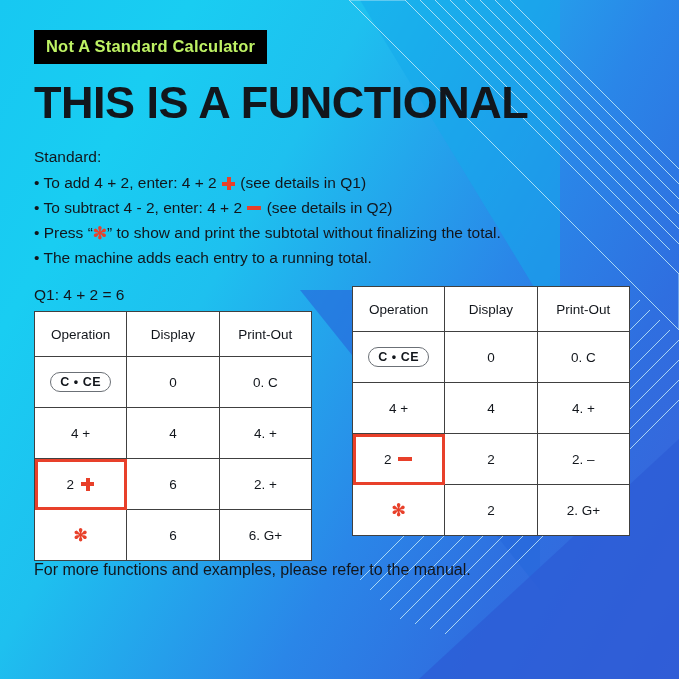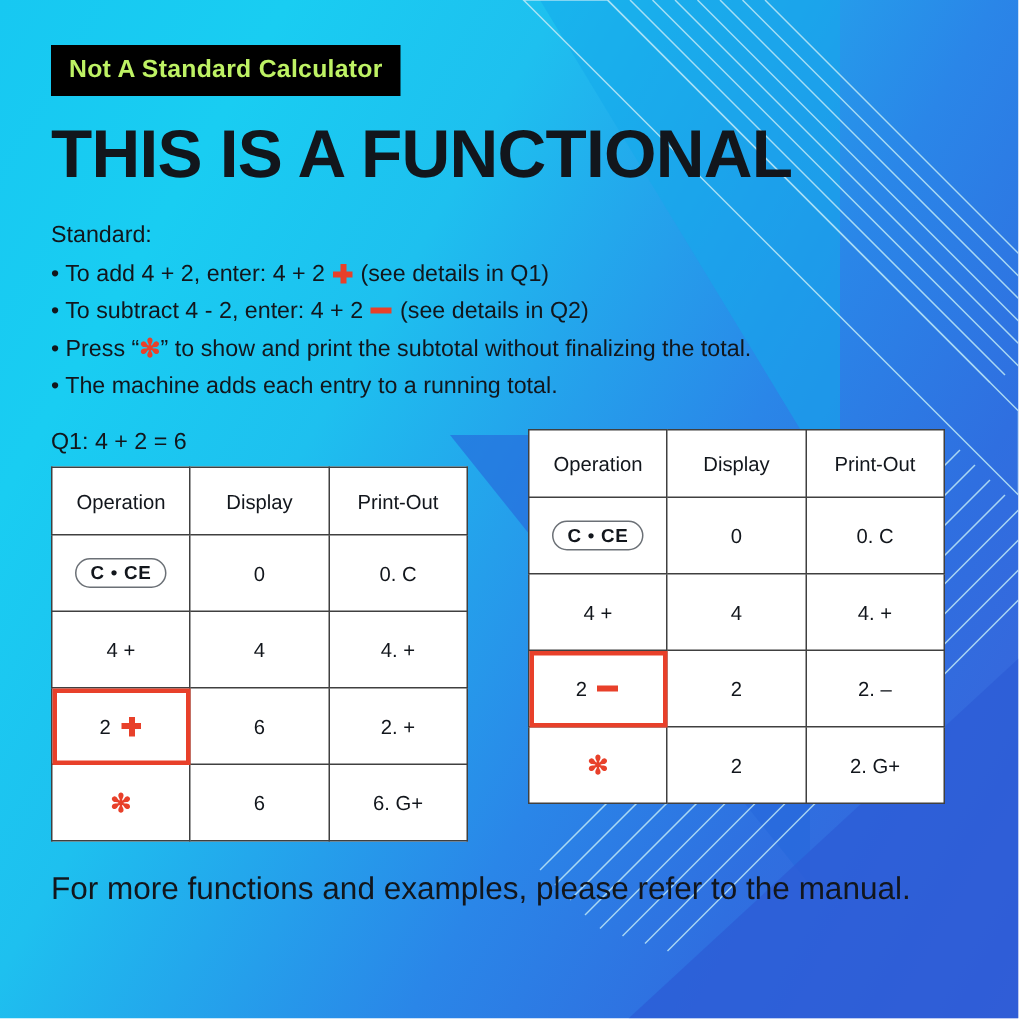--- a/index.html
+++ b/index.html
@@ -167,22 +167,21 @@
     padding: 2px 9px;
     font-size: 12.5px;
     letter-spacing: 0.5px;
     font-weight: bold;
   }
   td.highlight {
     outline: 3px solid #e8402a;
     outline-offset: -3px;
   }
   .footer-note {
-    margin-top: 20px;
-    font-size: 21px;
+    font-size: 16px;
     color: #12161c;
   }
 </style>
 </head>
 <body>
 
 <div id="page">
 
   <div class="bg-shape bg-tri-1"></div>
   <div class="bg-shape bg-tri-2"></div>

